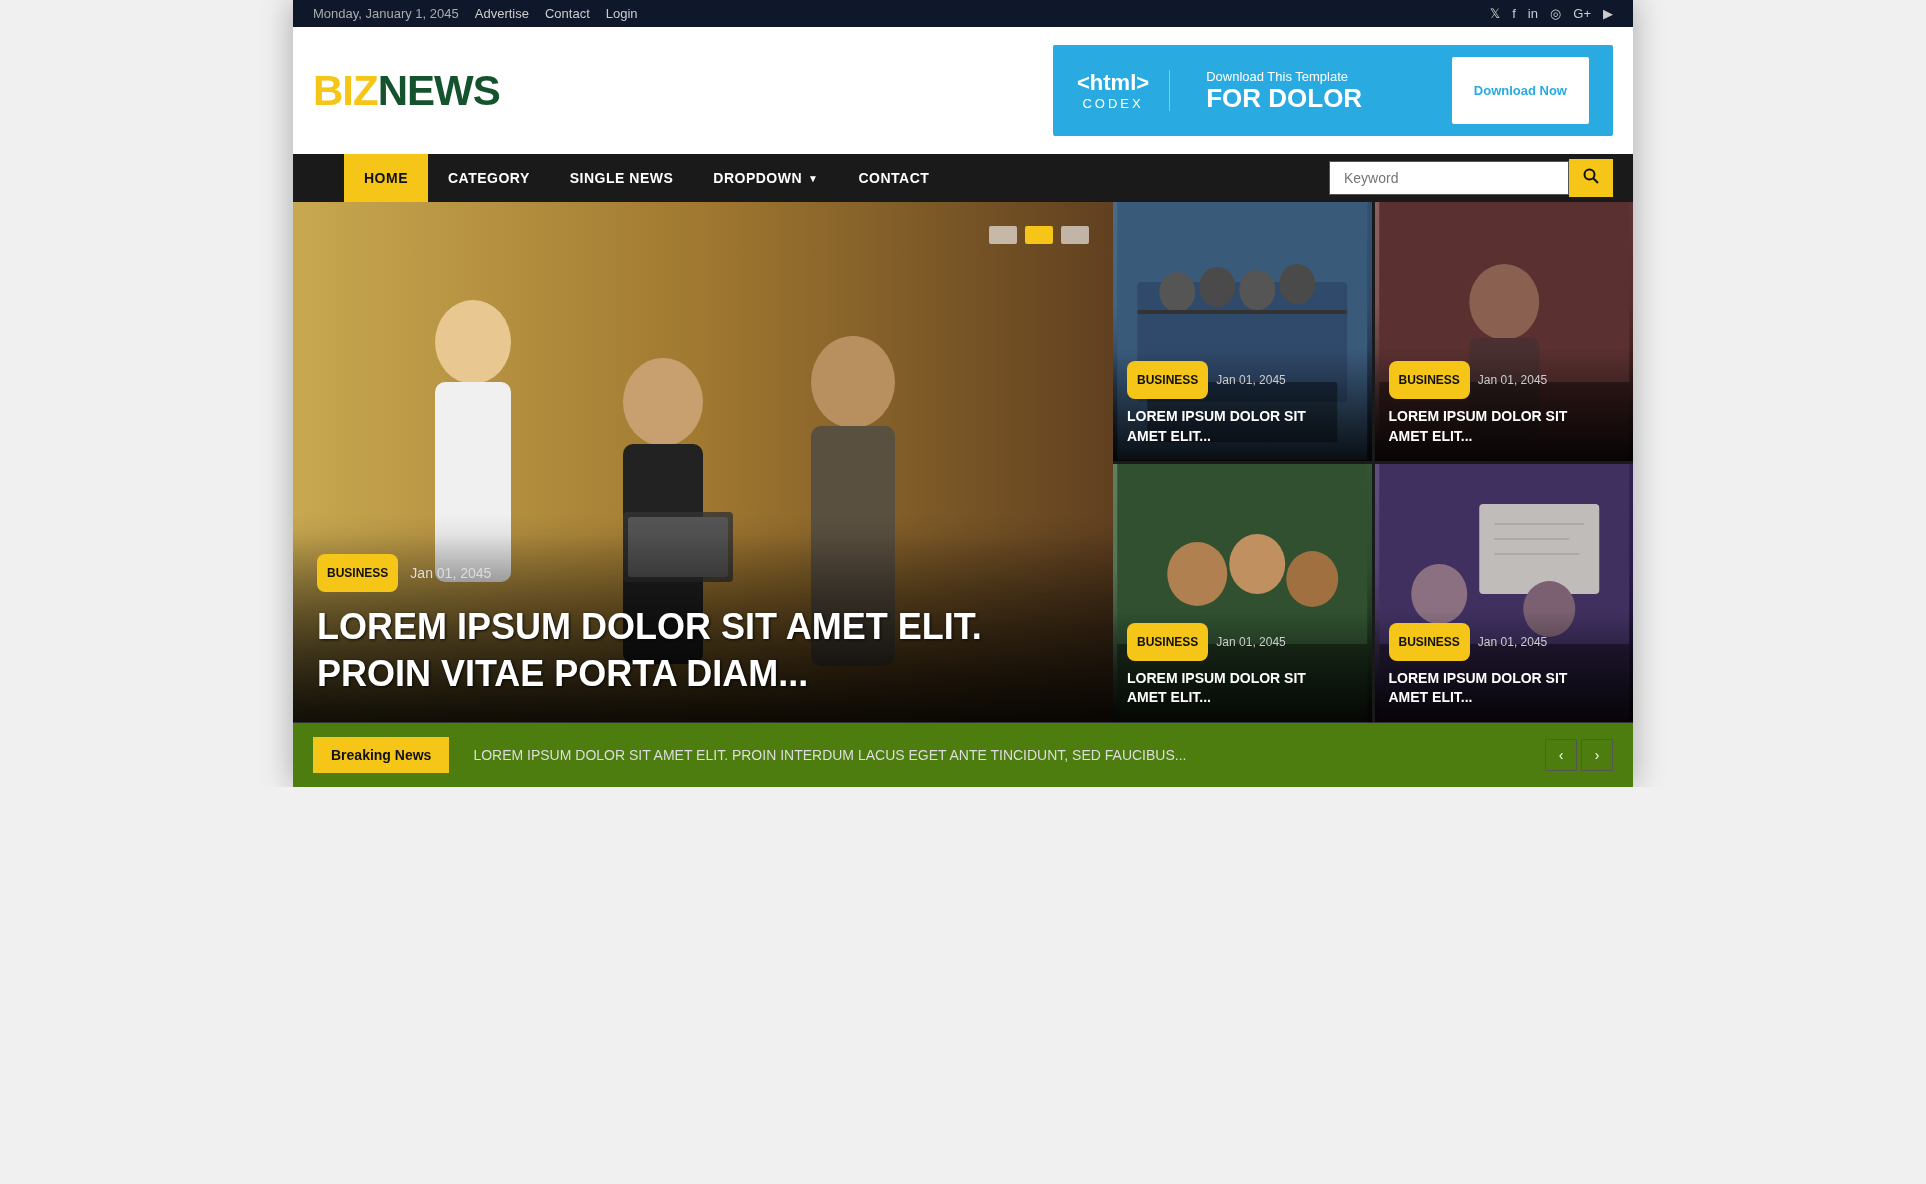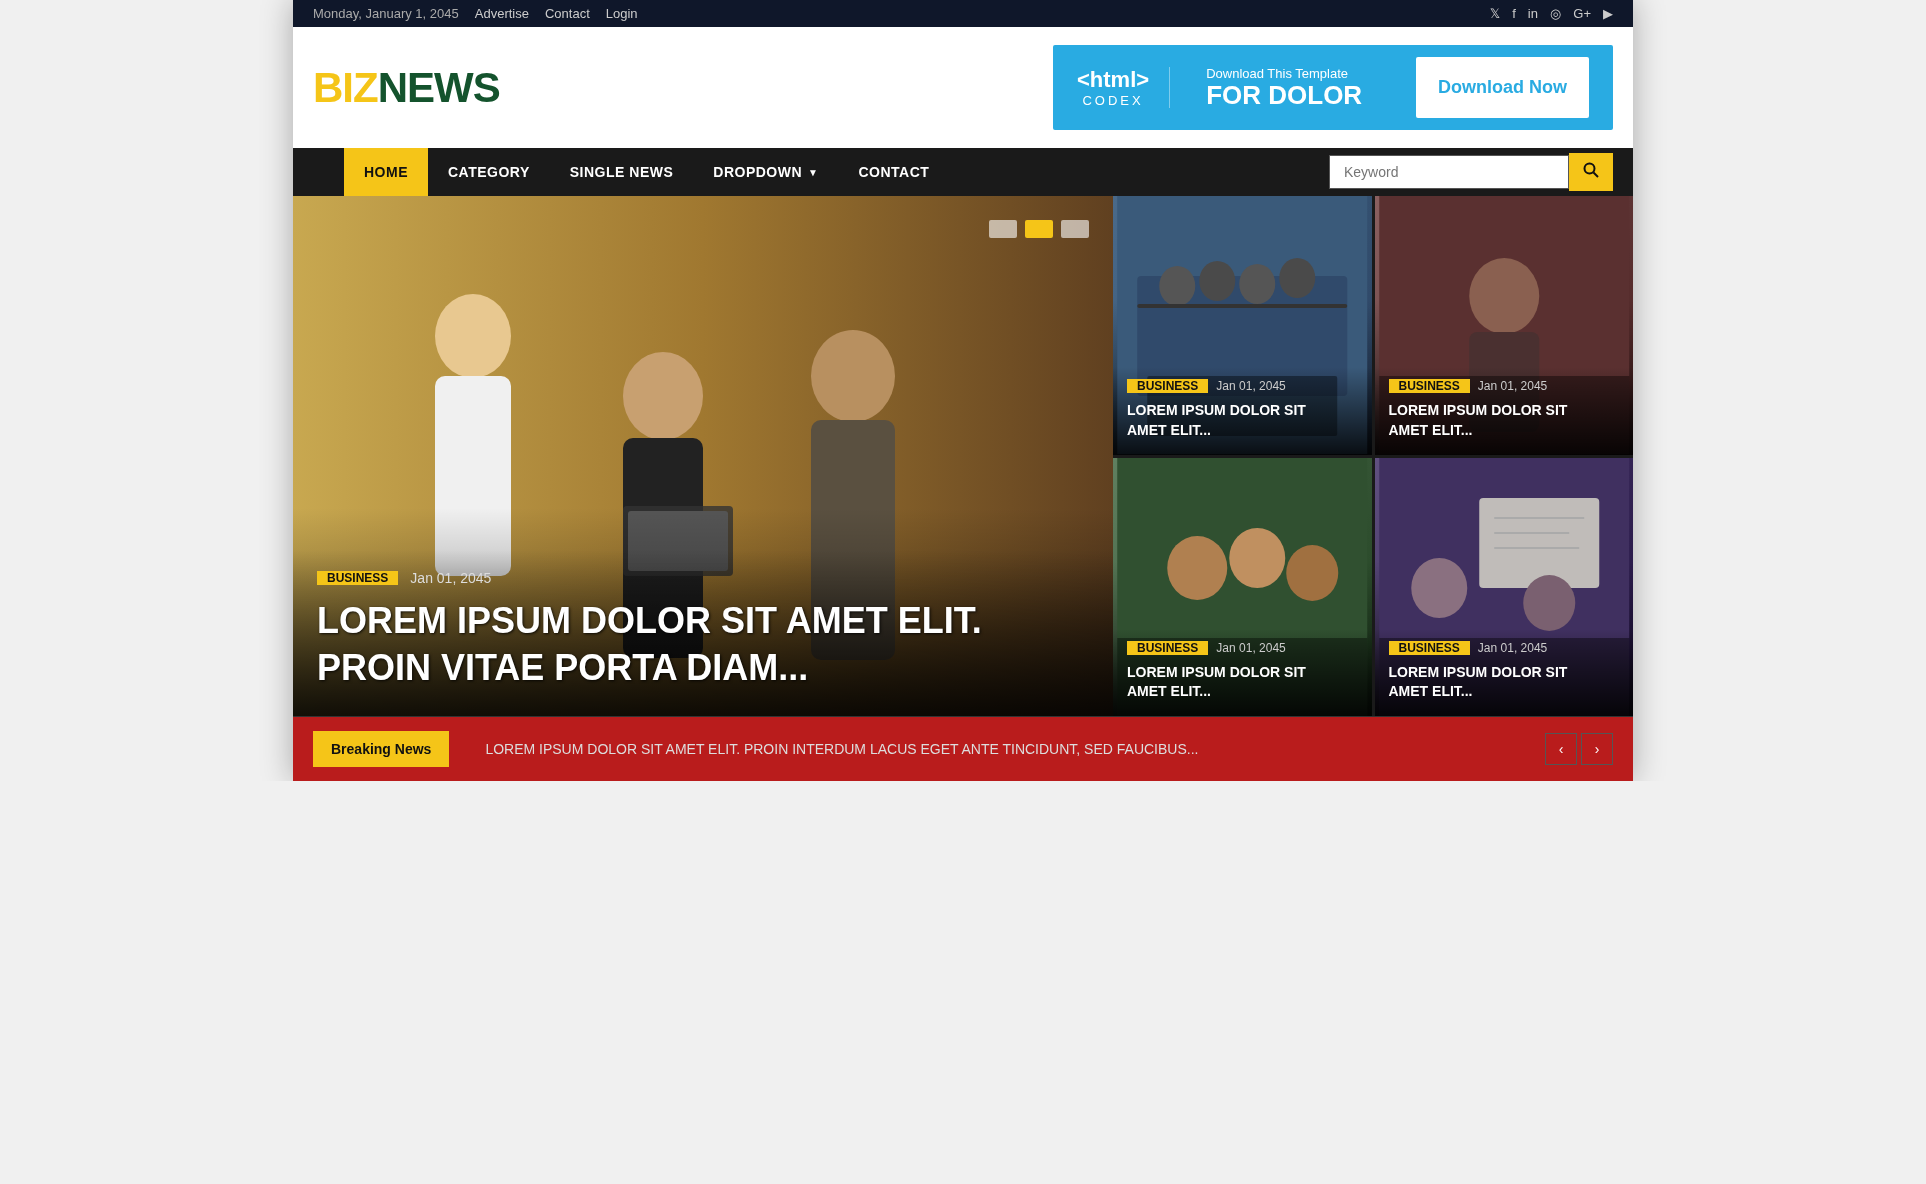--- a/index.html
+++ b/index.html
@@ -60,23 +60,23 @@
     .ad-text {
       color: #fff;
       flex: 1;
       padding: 0 16px;
     }
     .ad-text .small { font-size: 13px; }
     .ad-text .big { font-size: 26px; font-weight: 900; line-height: 1.1; }
     .ad-download-btn {
       background: #fff;
       color: #29abe2;
-      font-size: 18px;
+      font-size: 13px;
       font-weight: bold;
-      padding: 20px 22px;
+      padding: 26px 22px;
       border: none;
       cursor: pointer;
       white-space: nowrap;
       border-radius: 2px;
     }
 
     
     .nav {
       background: #1a1a1a;
       display: flex;
@@ -151,22 +151,23 @@
       display: flex;
       align-items: center;
       gap: 12px;
       margin-bottom: 12px;
     }
     .category-badge {
       background: #f5c518;
       color: #111;
       font-size: 12px;
       font-weight: bold;
-      padding: 0 10px;
+      padding: 12px 10px;
       text-transform: uppercase;
+      border-radius: 8px;
     }
     .hero-date { color: #ddd; font-size: 14px; }
     .hero-title {
       color: #fff;
       font-size: 36px;
       font-weight: 900;
       line-height: 1.3;
       text-shadow: 1px 1px 3px rgba(0,0,0,0.8);
     }
 
@@ -216,26 +217,26 @@
     .side-date { color: #ccc; font-size: 12px; }
     .side-title {
       color: #fff;
       font-size: 14px;
       font-weight: bold;
       line-height: 1.4;
     }
 
     
     .breaking-bar {
-      background: #b91c1c;
+      background: #4d7c0f;
       border-top: 1px solid #333;
       display: flex;
       align-items: center;
       padding: 14px 20px;
-      gap: 16px;
+      gap: 4px;
     }
     .breaking-label {
       background: #f5c518;
       color: #111;
       font-size: 14px;
       font-weight: bold;
       padding: 10px 18px;
       white-space: nowrap;
       flex-shrink: 0;
     }

